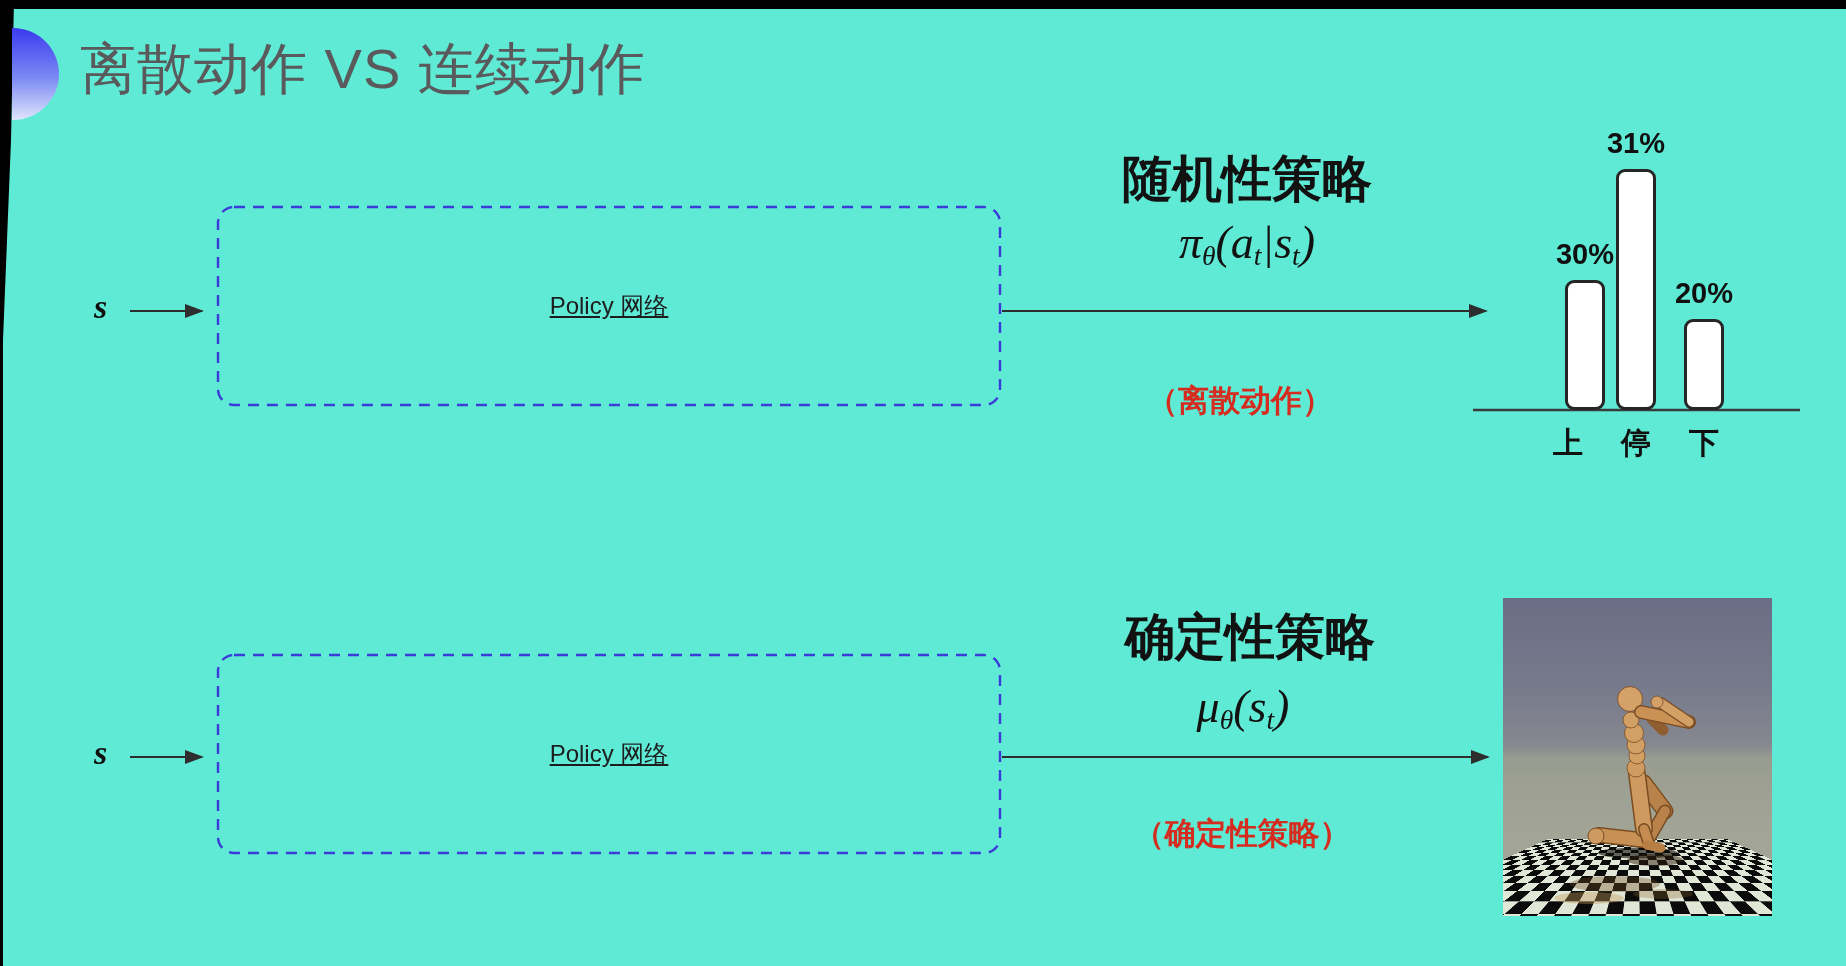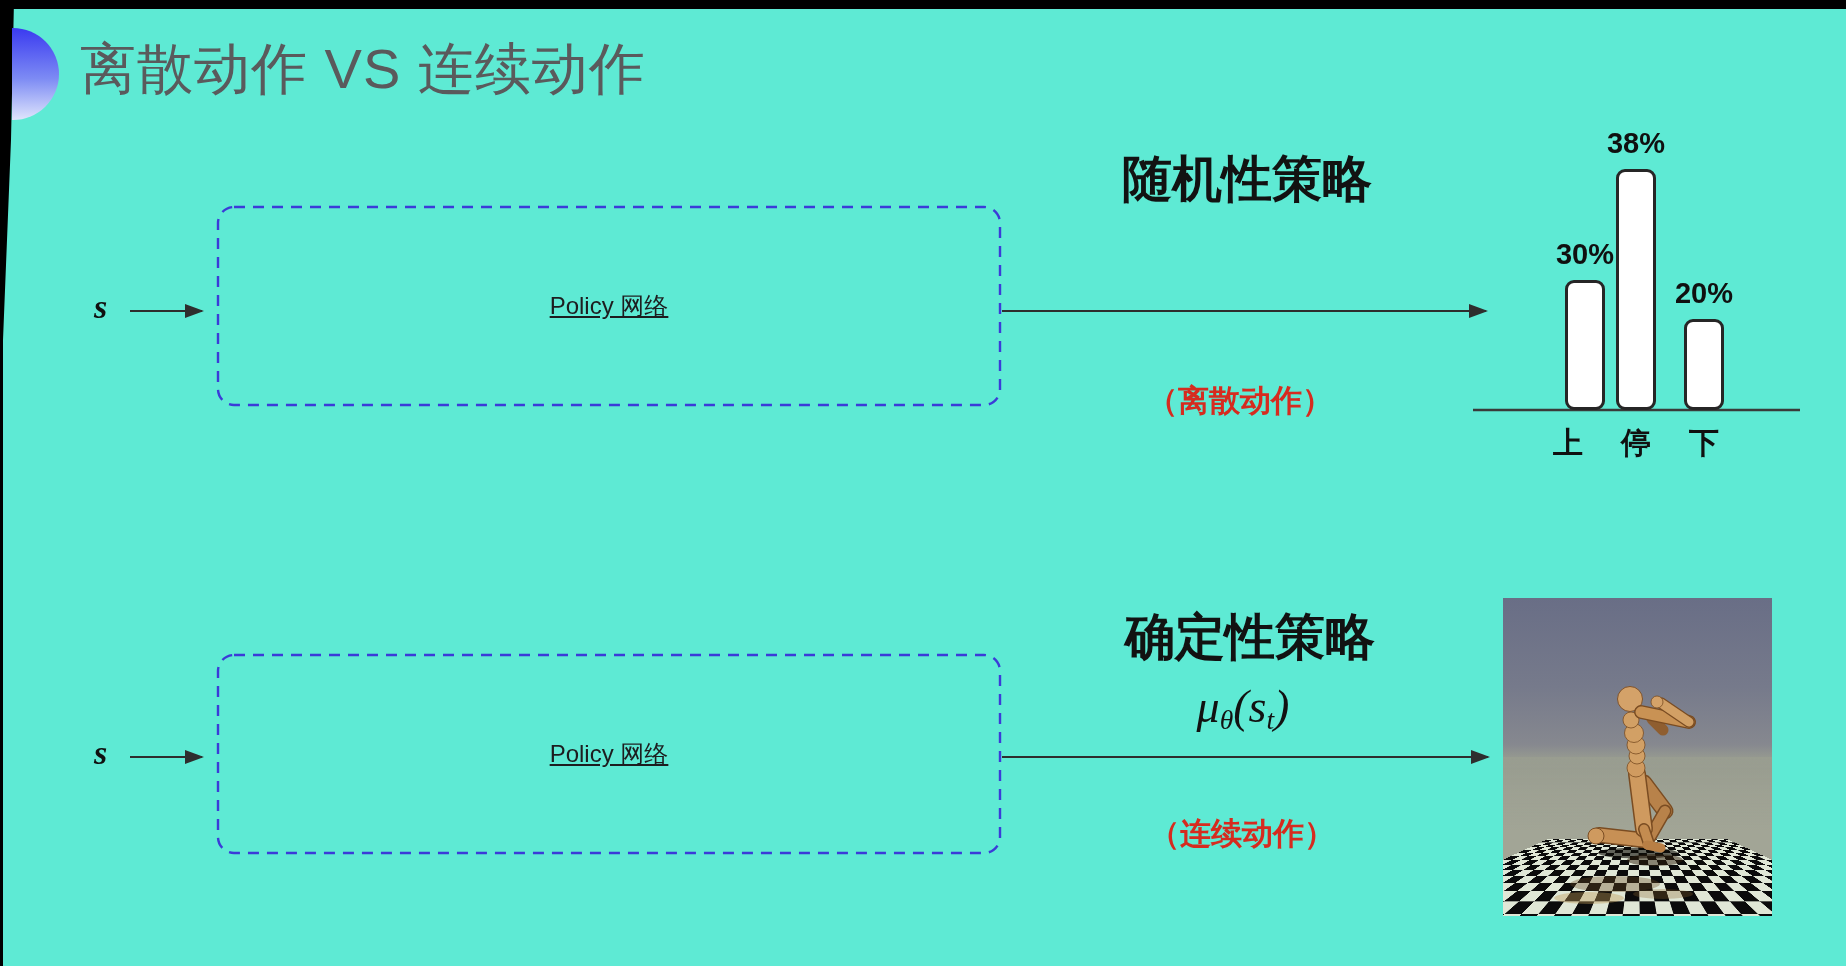--- a/index.html
+++ b/index.html
@@ -71,45 +71,46 @@
 
     <line x1="1473" y1="410" x2="1800" y2="410" stroke="#3a3a3a" stroke-width="2.4"></line>
   </svg>
 
   <div class="bullet"></div>
   <div class="title">离散动作 VS 连续动作</div>
 
   <div class="s-label" style="left:94px;top:288px;">s</div>
   <div class="box-label top">Policy 网络</div>
   <div class="policy-name" style="left:1247px;top:146px;">随机性策略</div>
+  <div class="formula" style="left:1247px;top:216px;"><span>π</span><sub>θ</sub><span>(</span><span>a</span><sub>t</sub><span>|</span><span>s</span><sub>t</sub><span>)</span></div>
   <div class="note" style="left:1240px;top:380px;">（离散动作）</div>
 
   <div class="chart">
     <div class="bar-col" style="left:92px;">
       <div class="bar-val">30%</div>
       <div class="bar" style="height: 130px;"></div>
     </div>
     <div class="bar-col" style="left:143px;">
-      <div class="bar-val">38%</div>
+      <div class="bar-val">31%</div>
       <div class="bar" style="height: 241px;"></div>
     </div>
     <div class="bar-col" style="left:211px;margin-top:32px;">
       <div class="bar-val">20%</div>
       <div class="bar" style="height: 91px;"></div>
     </div>
     <div class="bar-cat" style="left:95px;">上</div>
     <div class="bar-cat" style="left:163px;">停</div>
     <div class="bar-cat" style="left:231px;">下</div>
   </div>
 
   <div class="s-label" style="left:94px;top:734px;">s</div>
   <div class="box-label bottom">Policy 网络</div>
   <div class="policy-name" style="left:1250px;top:604px;">确定性策略</div>
   <div class="formula" style="left:1243px;top:680px;"><span>μ</span><sub>θ</sub><span>(</span><span></span><sub></sub><span></span><span>s</span><sub>t</sub><span>)</span></div>
-  <div class="note" style="left:1242px;top:813px;">（连续动作）</div>
+  <div class="note" style="left:1242px;top:813px;">（确定性策略）</div>
 
   <div class="sim">
     <div class="sky"></div>
     <div class="ground">
       <div class="checker"></div>
       <div class="haze"></div>
     </div>
     <svg class="figure" viewBox="0 0 269 318">
 
       <ellipse cx="135" cy="255" rx="40" ry="5.5" fill="#0e0b07" opacity="0.6"></ellipse>

